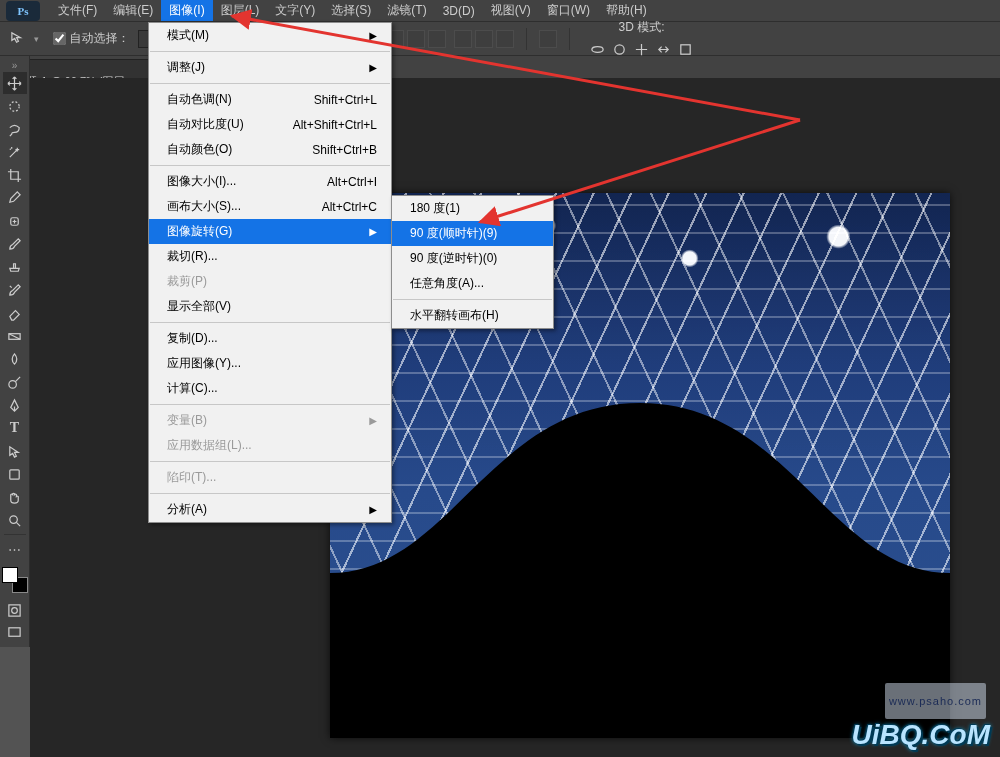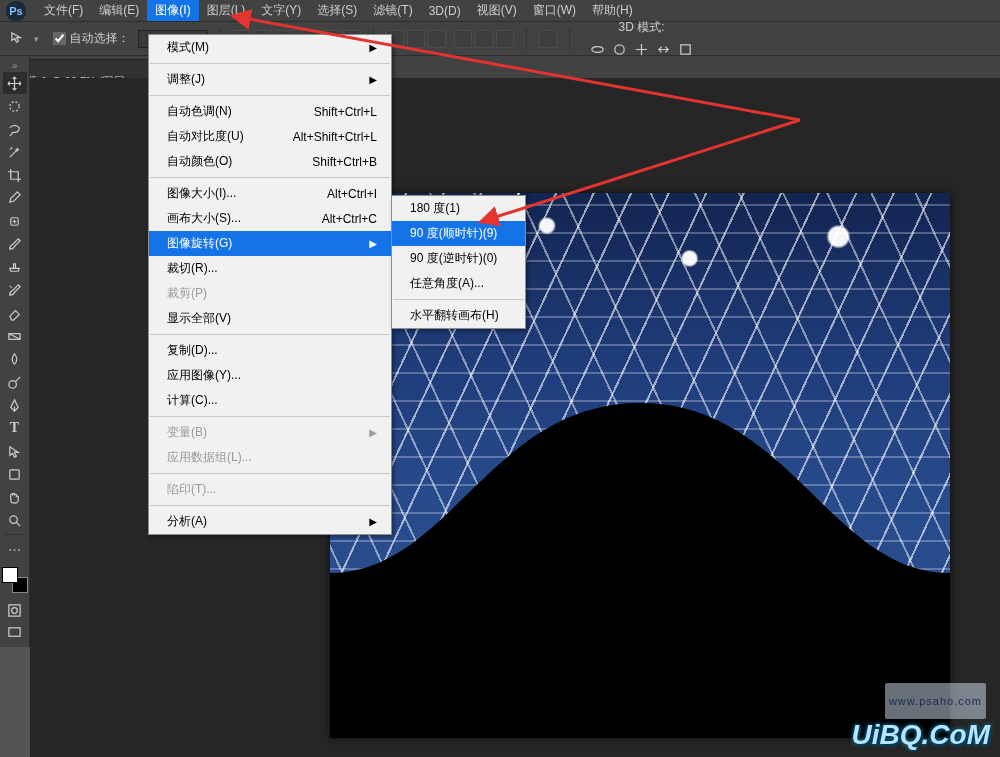--- a/index.html
+++ b/index.html
@@ -1,18 +1,18 @@
 <!DOCTYPE html>
 <html><head>
 <meta charset="utf-8">
 <style>
 * { margin: 0; padding: 0; box-sizing: border-box; font-family: "Microsoft YaHei", Arial, sans-serif; }
 body { background: #535353; width: 1000px; height: 757px; overflow: hidden; position: relative; color: #ccc; font-size: 12px; }
 .menubar { background: #424242; height: 22px; display: flex; align-items: center; padding: 0 6px; border-bottom: 1px solid #2e2e2e; }
-.ps-logo { width: 20px; height: 20px; background: #1a2a3a; border-radius: 9px; display: flex; align-items: center; justify-content: center; color: #7fc5ff; font-weight: bold; font-size: 11px; margin-right: 10px; }
+.ps-logo { width: 34px; height: 20px; background: #1a2a3a; border-radius: 4px; display: flex; align-items: center; justify-content: center; color: #7fc5ff; font-weight: bold; font-size: 11px; margin-right: 10px; font-family: Liberation Serif, serif; }
 .menubar-item { padding: 2px 8px; color: #ccc; cursor: default; }
 .menubar-item.open { background: #1473e6; color: #fff; }
 .options-bar { background: #424242; height: 34px; border-bottom: 1px solid #2e2e2e; display: flex; align-items: center; padding: 0 10px; gap: 8px; }
 .opt-icon { width: 16px; height: 16px; display: inline-block; }
 .opt-checkbox { display: flex; align-items: center; gap: 4px; color: #ccc; margin-left: 6px; }
 .opt-dropdown { background: #3a3a3a; border: 1px solid #222; padding: 1px 18px 1px 6px; color: #aaa; width: 70px; height: 18px; position: relative; }
 .opt-sep { width: 1px; height: 22px; background: #333; margin: 0 4px; }
 .align-grp { display: flex; gap: 3px; }
 .align-btn { width: 18px; height: 18px; background: #3c3c3c; border: 1px solid #555; opacity: .55; }
 .mode3d { display: flex; align-items: center; gap: 6px; margin-left: 8px; flex-direction: column; }
@@ -37,22 +37,22 @@
   radial-gradient(circle at 58% 12%, rgba(255,255,255,.9) 0 1.1%, transparent 1.5%),
   radial-gradient(circle at 82% 8%, rgba(255,255,255,.9) 0 1.3%, transparent 1.7%),
   repeating-linear-gradient(115deg, rgba(255,255,255,.55) 0 2px, transparent 2px 34px),
   repeating-linear-gradient(65deg, rgba(255,255,255,.45) 0 2px, transparent 2px 40px),
   repeating-linear-gradient(0deg, rgba(255,255,255,.25) 0 2px, transparent 2px 28px),
   linear-gradient(180deg,#1c2d55 0%, #28427a 30%, #2f4f8a 55%, #34568e 100%);
   filter: contrast(1.1);
 }
 .wave-mask { position: absolute; inset: 0; }
 .dropdown-menu { position: absolute; background: #f1f1f1; border: 1px solid #8d8d8d; box-shadow: 2px 2px 4px rgba(0,0,0,.4); color: #000; font-size: 12px; }
-.dropdown-menu.primary { left: 148px; top: 34px; width: 244px; }
-.dropdown-menu.secondary { left: 391px; top: 195px; width: 135px; }
+.dropdown-menu.primary { left: 148px; top: 22px; width: 244px; }
+.dropdown-menu.secondary { left: 391px; top: 195px; width: 163px; }
 .menu-row { display: flex; justify-content: space-between; align-items: center; padding: 4px 14px 4px 18px; white-space: nowrap; }
 .menu-row.disabled { color: #9a9a9a; }
 .menu-row.highlight { background: #1473e6; color: #fff; gap: 46px; }
 .menu-row .arrow { font-size: 10px; margin-left: 12px; }
 .menu-sep { height: 1px; background: #c7c7c7; margin: 3px 1px; }
 .shortcut { color: #000; font-size: 12px; }
 .annotate-svg { position: absolute; inset: 0; pointer-events: none; }
 .watermark { position: absolute; right: 10px; bottom: 6px; font-family: Arial, sans-serif; font-weight: bold; font-style: italic; font-size: 28px; color: #b8e4ff; text-shadow: 2px 2px 0 #003a55, -1px -1px 0 #003a55, 0 0 4px #0aa2d8; }
 .watermark2 { position: absolute; right: 14px; bottom: 38px; font-size: 11px; color: #1a2a55; letter-spacing: 1px; background: rgba(212,224,240,.5); padding: 12px 4px; border-radius: 2px; }
 svg.ic { width: 15px; height: 15px; }

